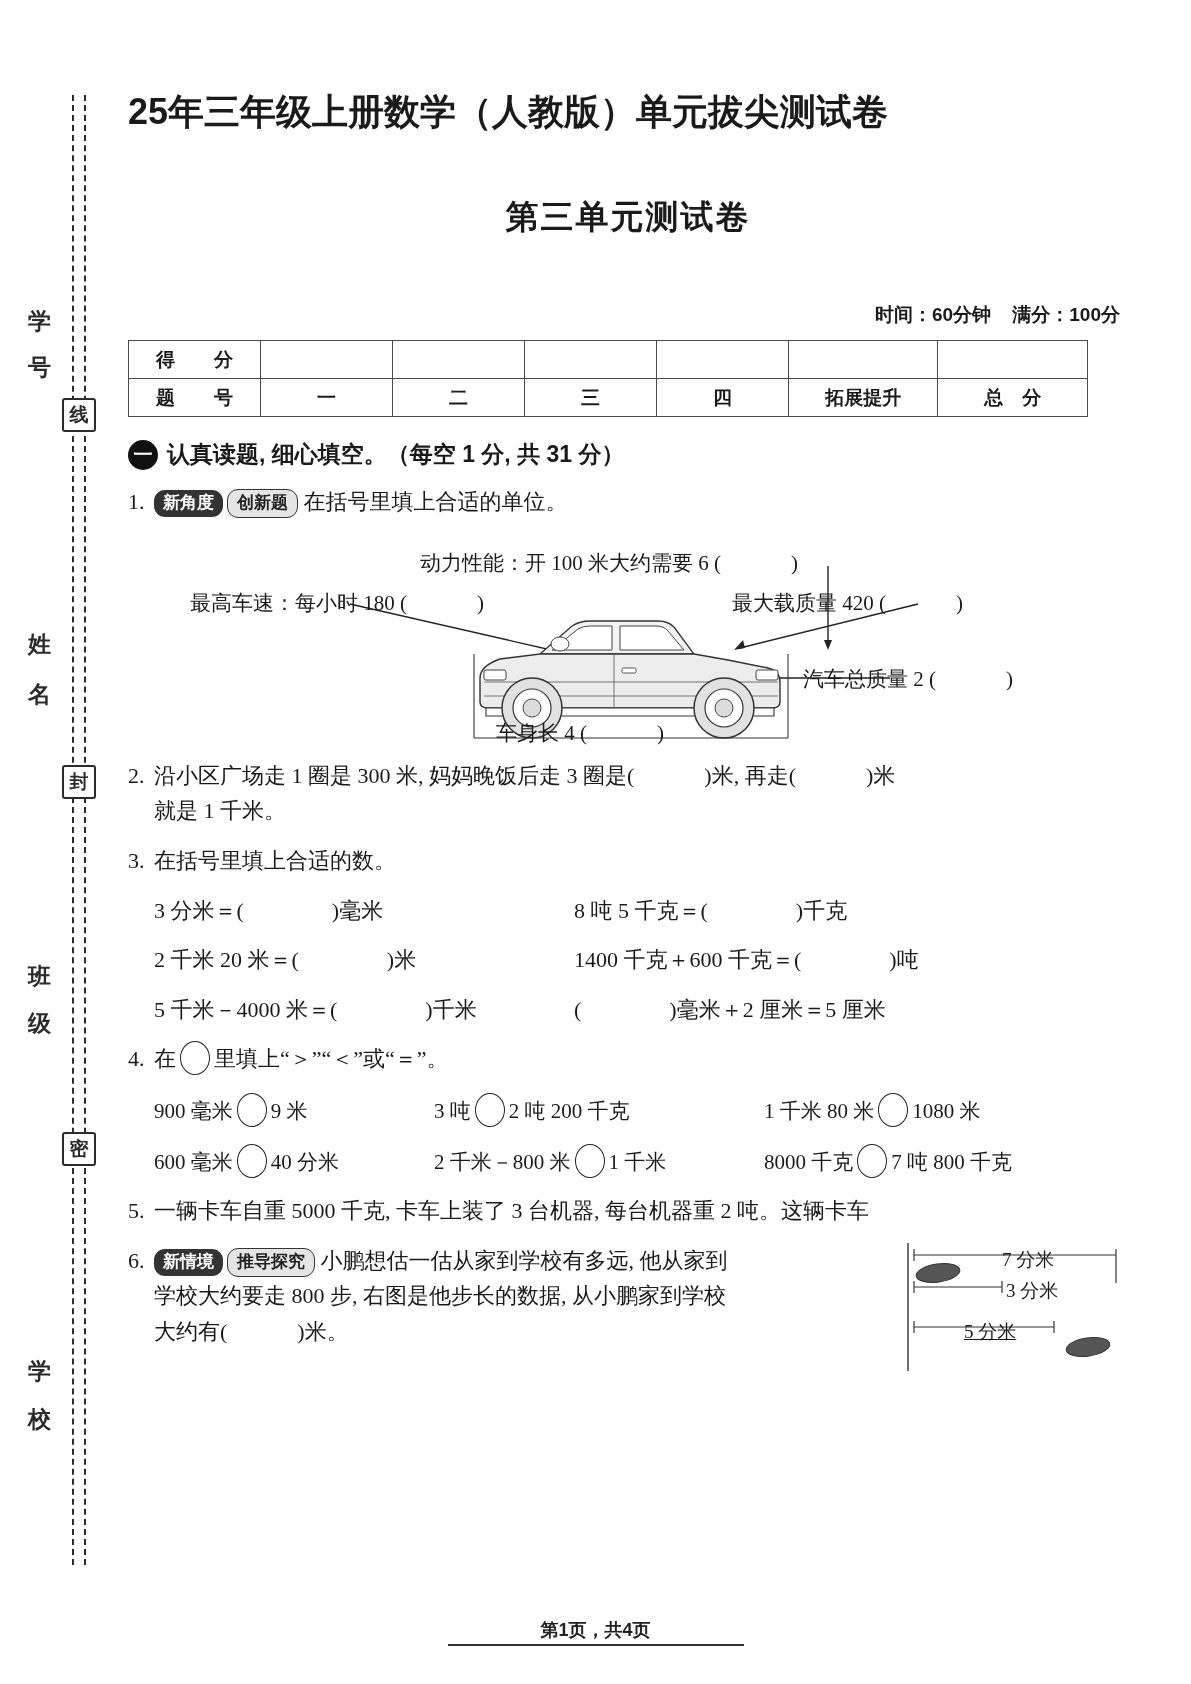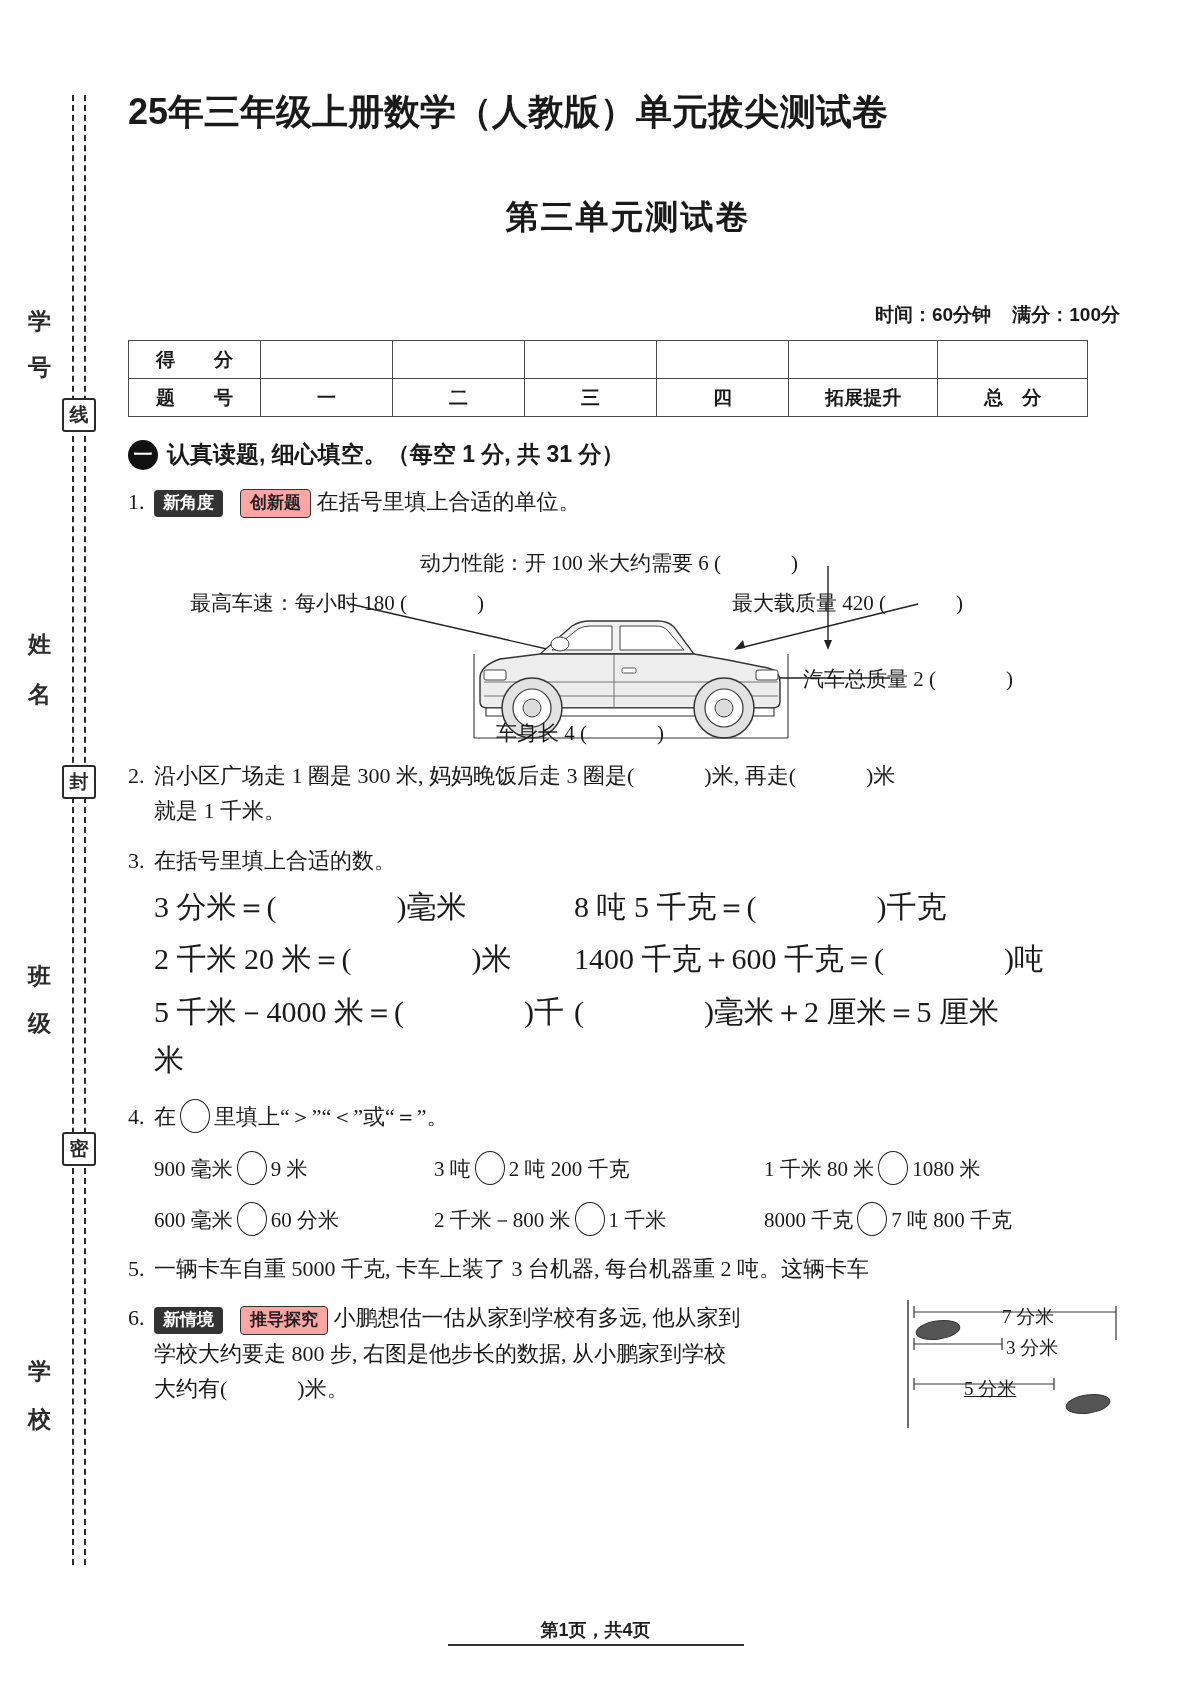--- a/index.html
+++ b/index.html
@@ -90,24 +90,24 @@
   .q { margin-top: 14px; font-size: 22px; line-height: 1.62; }
   .q-line { display: flex; align-items: flex-start; }
   .q-num { width: 26px; flex: none; }
   .q-body { flex: 1; }
   .indent { padding-left: 26px; }
 
   .tag-dark, .tag-light {
     display: inline-block; vertical-align: middle;
     font-family: "Liberation Sans", sans-serif;
     font-size: 17px; font-weight: 700;
-    padding: 2px 9px; border-radius: 4px; line-height: 1.35;
+    padding: 2px 9px; border-radius: 11px; line-height: 1.35;
   }
   .tag-dark { background: #333; color: #fff; }
-  .tag-light { background: #fca5a5; color: #222; border: 1.5px solid #333; margin-left: 17px; }
+  .tag-light { background: #e5e5e5; color: #222; border: 1.5px solid #333; margin-left: 4px; }
 
   .blank { display: inline-block; width: 70px; }
 
   
   .op-circle {
     display: inline-block; width: 30px; height: 34px;
     border: 1.6px solid #222; border-radius: 50%;
     vertical-align: -9px; margin: 0 4px;
   }
 
@@ -120,21 +120,21 @@
 
   
   .cmp-row {
     display: flex; margin-top: 16px; padding-left: 26px; font-size: 21px;
   }
   .cmp-row > div:nth-child(1) { width: 280px; }
   .cmp-row > div:nth-child(2) { width: 330px; }
   .cmp-row > div:nth-child(3) { flex: 1; }
 
   
-  .conv-row { display: flex; margin-top: 4px; padding-left: 26px; font-size: 30px; }
+  .conv-row { display: flex; margin-top: 14px; padding-left: 26px; font-size: 22px; }
   .conv-row > div:nth-child(1) { width: 420px; }
   .conv-row > div:nth-child(2) { flex: 1; }
 
   
   #q6-wrap { display: flex; margin-top: 14px; }
   #q6-text { flex: 1; font-size: 22px; line-height: 1.62; }
   #foot-figure { width: 222px; flex: none; position: relative; height: 128px; }
   #foot-figure .fl {
     position: absolute; font-size: 19px; white-space: nowrap;
     font-family: "Liberation Serif", serif;
@@ -307,21 +307,21 @@
       <span class="q-body"><span>在</span><span class="op-circle"></span><span>里填上“＞”“＜”或“＝”。</span></span>
     </div>
 
     <div class="cmp-row">
       <div><span>900 毫米</span><span class="op-circle"></span><span>9 米</span></div>
       <div><span>3 吨</span><span class="op-circle"></span><span>2 吨 200 千克</span></div>
       <div><span>1 千米 80 米</span><span class="op-circle"></span><span>1080 米</span></div>
     </div>
 
     <div class="cmp-row">
-      <div><span>600 毫米</span><span class="op-circle"></span><span>60 分米</span></div>
+      <div><span>600 毫米</span><span class="op-circle"></span><span>40 分米</span></div>
       <div><span>2 千米－800 米</span><span class="op-circle"></span><span>1 千米</span></div>
       <div><span>8000 千克</span><span class="op-circle"></span><span>7 吨 800 千克</span></div>
     </div>
   </div>
 
   <div class="q">
     <div class="q-line">
       <span class="q-num">5.</span>
       <span class="q-body">一辆卡车自重 5000 千克, 卡车上装了 3 台机器, 每台机器重 2 吨。这辆卡车</span>
     </div>

